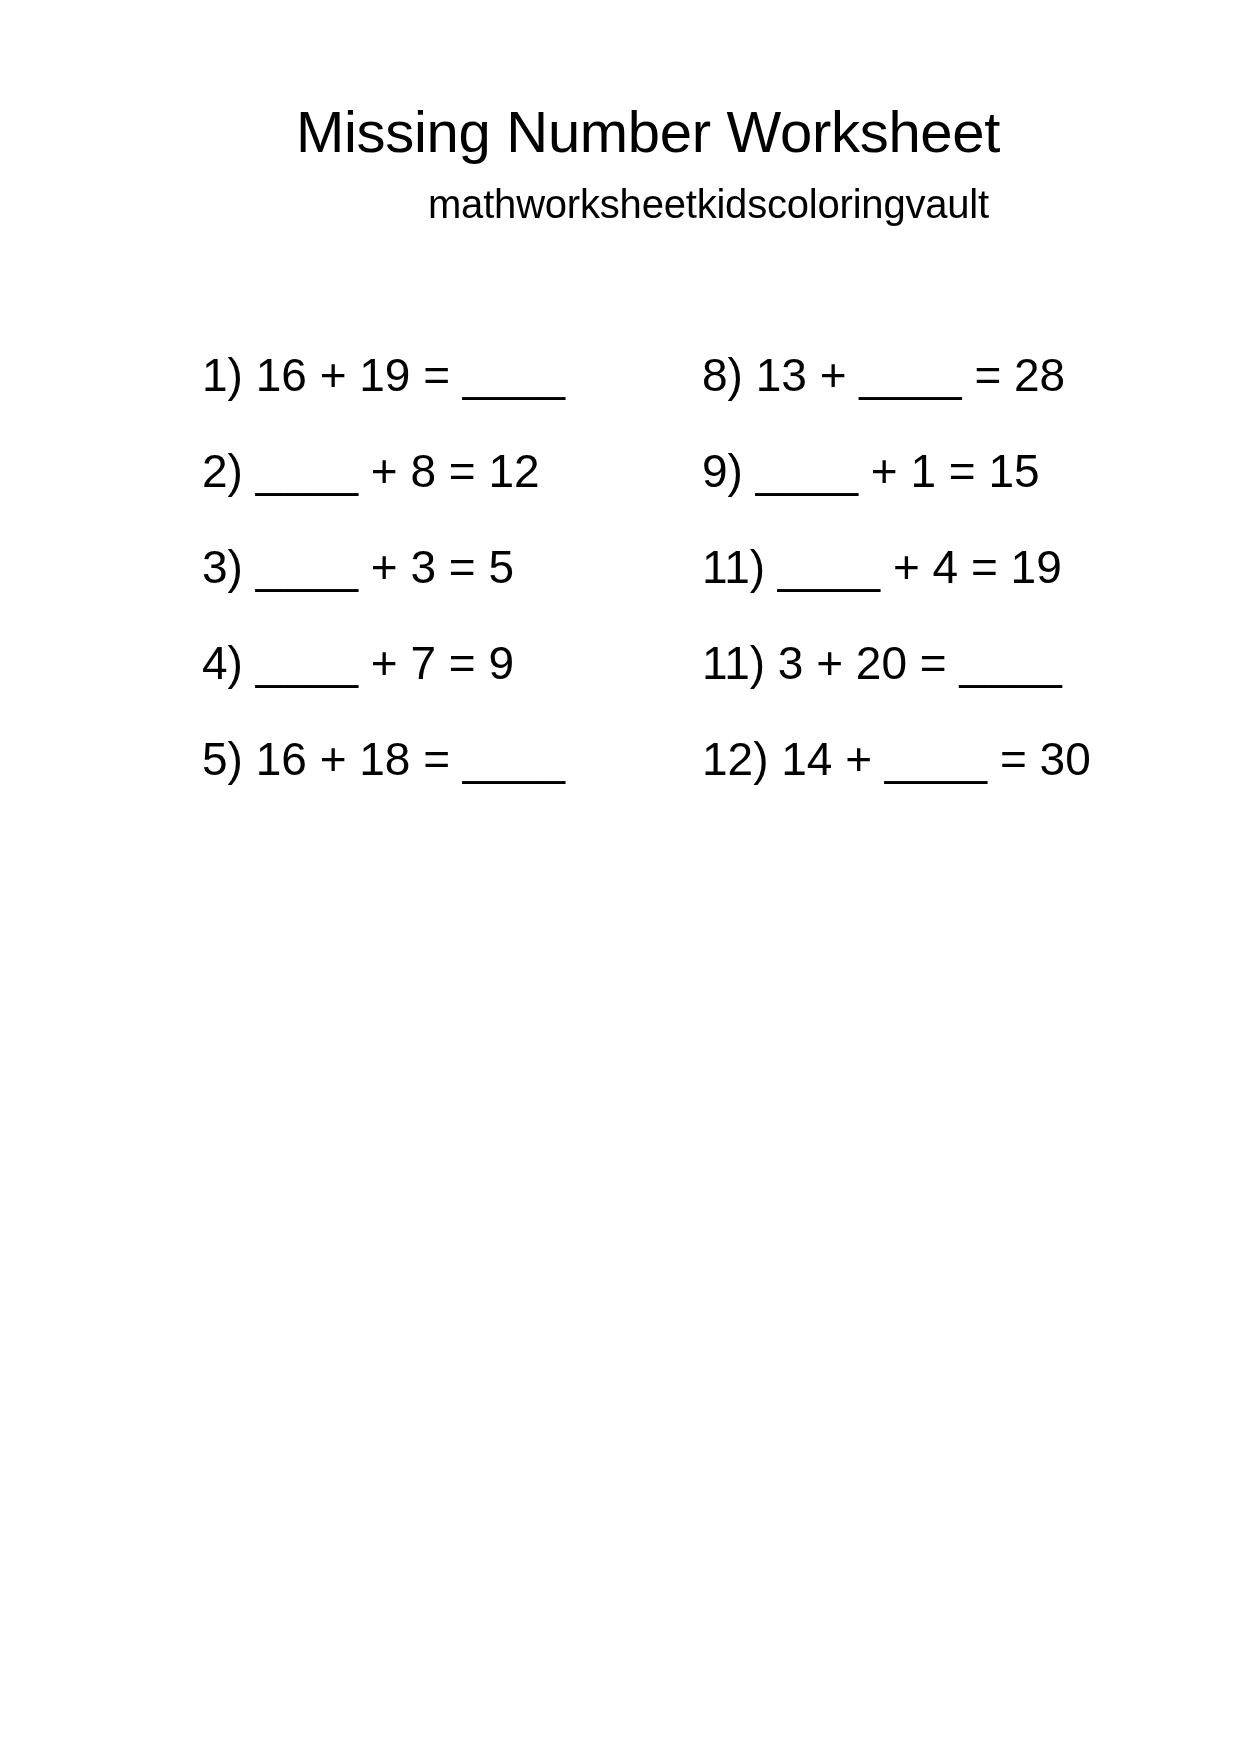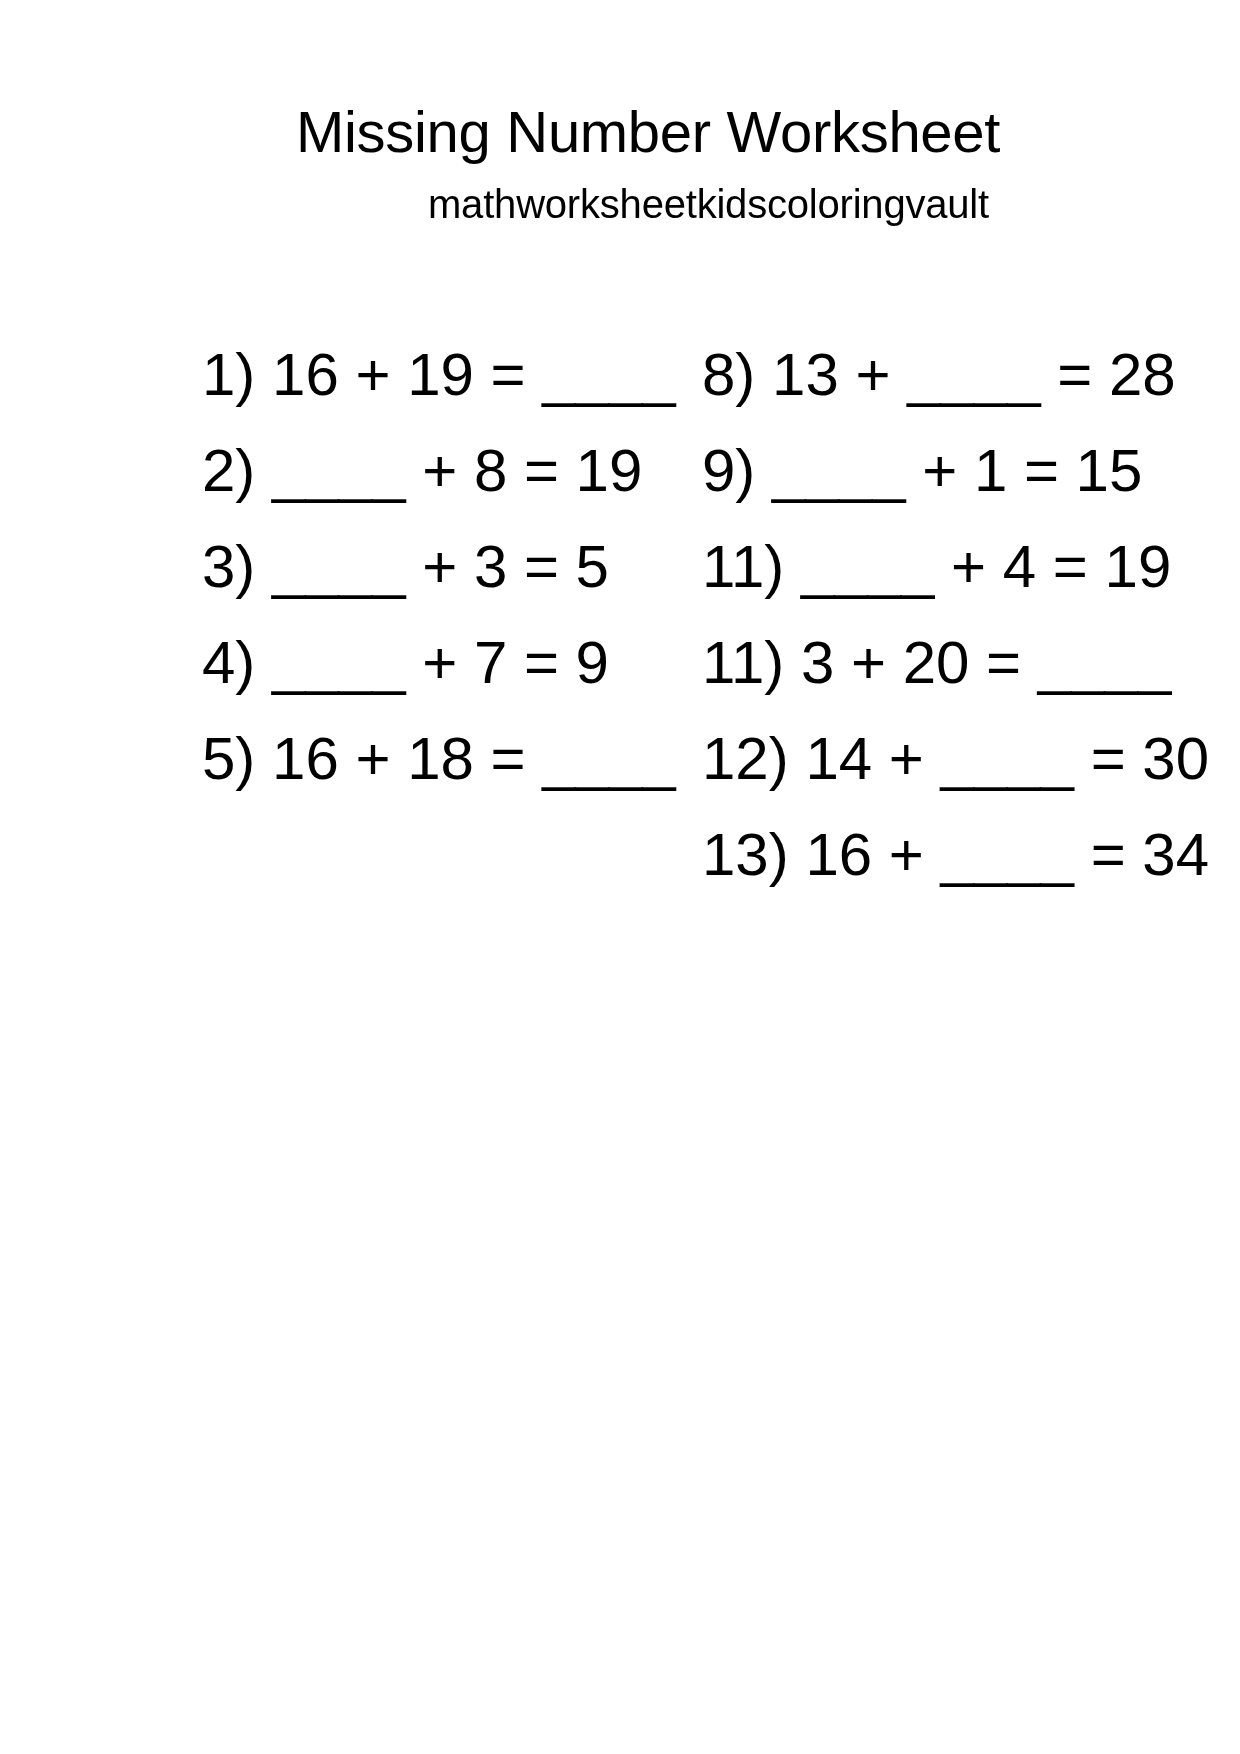--- a/index.html
+++ b/index.html
@@ -36,39 +36,38 @@
       letter-spacing: -0.2px;
     }
     .column {
       position: absolute;
       top: 345px;
     }
     .col-left { left: 202px; }
     .col-right { left: 702px; }
     .problem {
       height: 96px;
-      font-size: 60px;
+      font-size: 46px;
       line-height: 60px;
       white-space: nowrap;
     }
   </style>
 </head>
 <body>
 
 <div class="title">Missing Number Worksheet</div>
 <div class="subtitle">mathworksheetkidscoloringvault</div>
 
 <div class="column col-left">
   <div class="problem">1) 16 + 19 = ____</div>
-  <div class="problem">2) ____ + 8 = 19</div>
+  <div class="problem">2) ____ + 8 = 12</div>
   <div class="problem">3) ____ + 3 = 5</div>
   <div class="problem">4) ____ + 7 = 9</div>
   <div class="problem">5) 16 + 18 = ____</div>
 </div>
 
 <div class="column col-right">
   <div class="problem">8) 13 + ____ = 28</div>
   <div class="problem">9) ____ + 1 = 15</div>
   <div class="problem">11) ____ + 4 = 19</div>
   <div class="problem">11) 3 + 20 = ____</div>
   <div class="problem">12) 14 + ____ = 30</div>
-  <div class="problem">13) 16 + ____ = 34</div>
 </div>
 
 </body></html>

